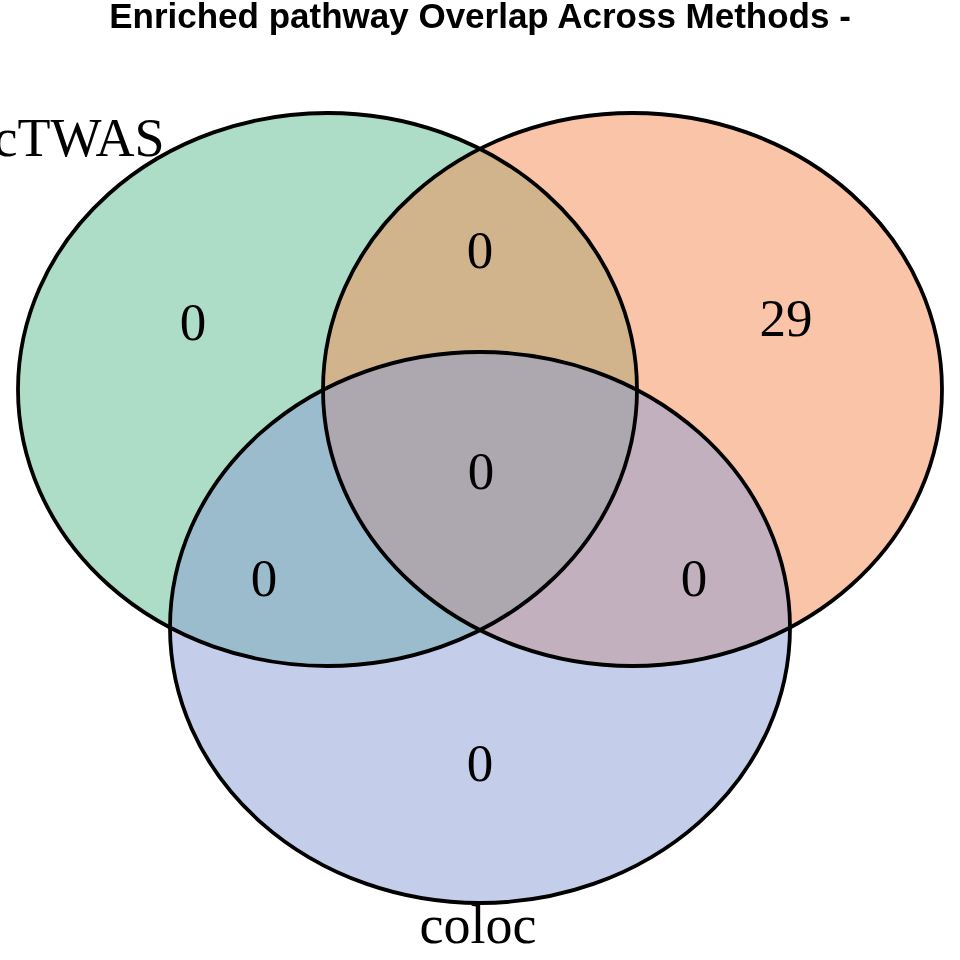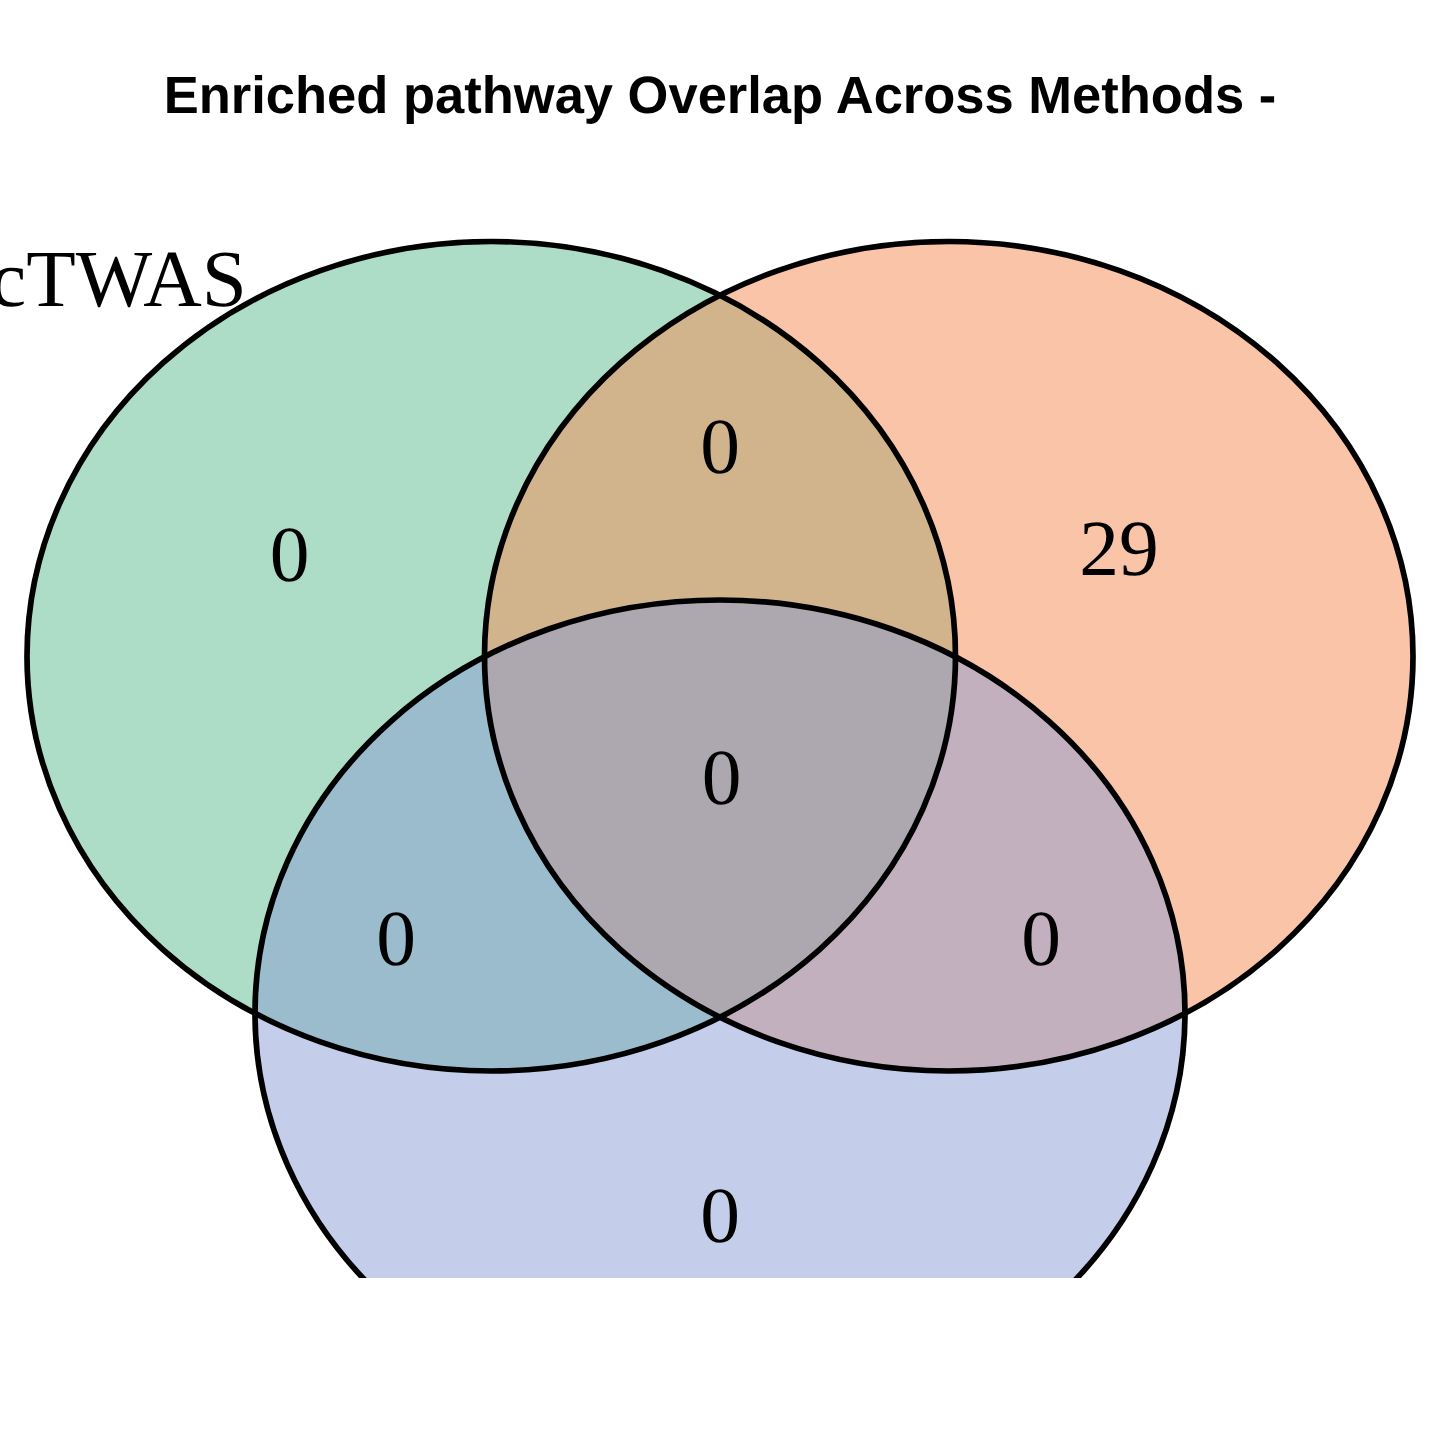--- a/index.html
+++ b/index.html
@@ -3,25 +3,24 @@
 <meta charset="utf-8">
 <style>
   html, body {
     margin: 0;
     padding: 0;
     background: #ffffff;
   }
   .stage {
     position: relative;
     width: 960px;
-    height: 804px;
+    height: 960px;
     background: #ffffff;
     overflow: hidden;
     font-family: "Liberation Serif", serif;
-    margin-top: 48px;
   }
   .title-line {
     position: absolute;
     left: 480px;
     transform: translate(-50%, -50%);
     white-space: nowrap;
     font-family: "Liberation Sans", sans-serif;
     font-weight: bold;
     font-size: 35px;
     color: #000000;
@@ -62,22 +61,23 @@
       <ellipse cx="480" cy="627.5" rx="310" ry="275.5" fill="#8a9bd4"></ellipse>
     </g>
     <g fill="none" stroke-width="3.8" stroke="#000000">
       <ellipse cx="327.5" cy="389.5" rx="309.5" ry="276.5"></ellipse>
       <ellipse cx="632.5" cy="389.5" rx="309.5" ry="276.5"></ellipse>
       <ellipse cx="480" cy="627.5" rx="310" ry="275.5"></ellipse>
     </g>
   </svg>
 
   <span class="set-label" style="left:79px; top:138px;">cTWAS</span>
+  <span class="set-label" style="left:478px; top:925px;">coloc</span>
 
   <span class="count" style="left:193px; top:322px;">0</span>
-  <span class="count" style="left:746px; top:318px;">29</span>
+  <span class="count" style="left:786px; top:318px;">29</span>
   <span class="count" style="left:480px; top:250px;">0</span>
   <span class="count" style="left:481px; top:471px;">0</span>
   <span class="count" style="left:264px; top:578px;">0</span>
   <span class="count" style="left:694px; top:578px;">0</span>
   <span class="count" style="left:480px; top:763px;">0</span>
 
 </div>
 
 </body></html>

